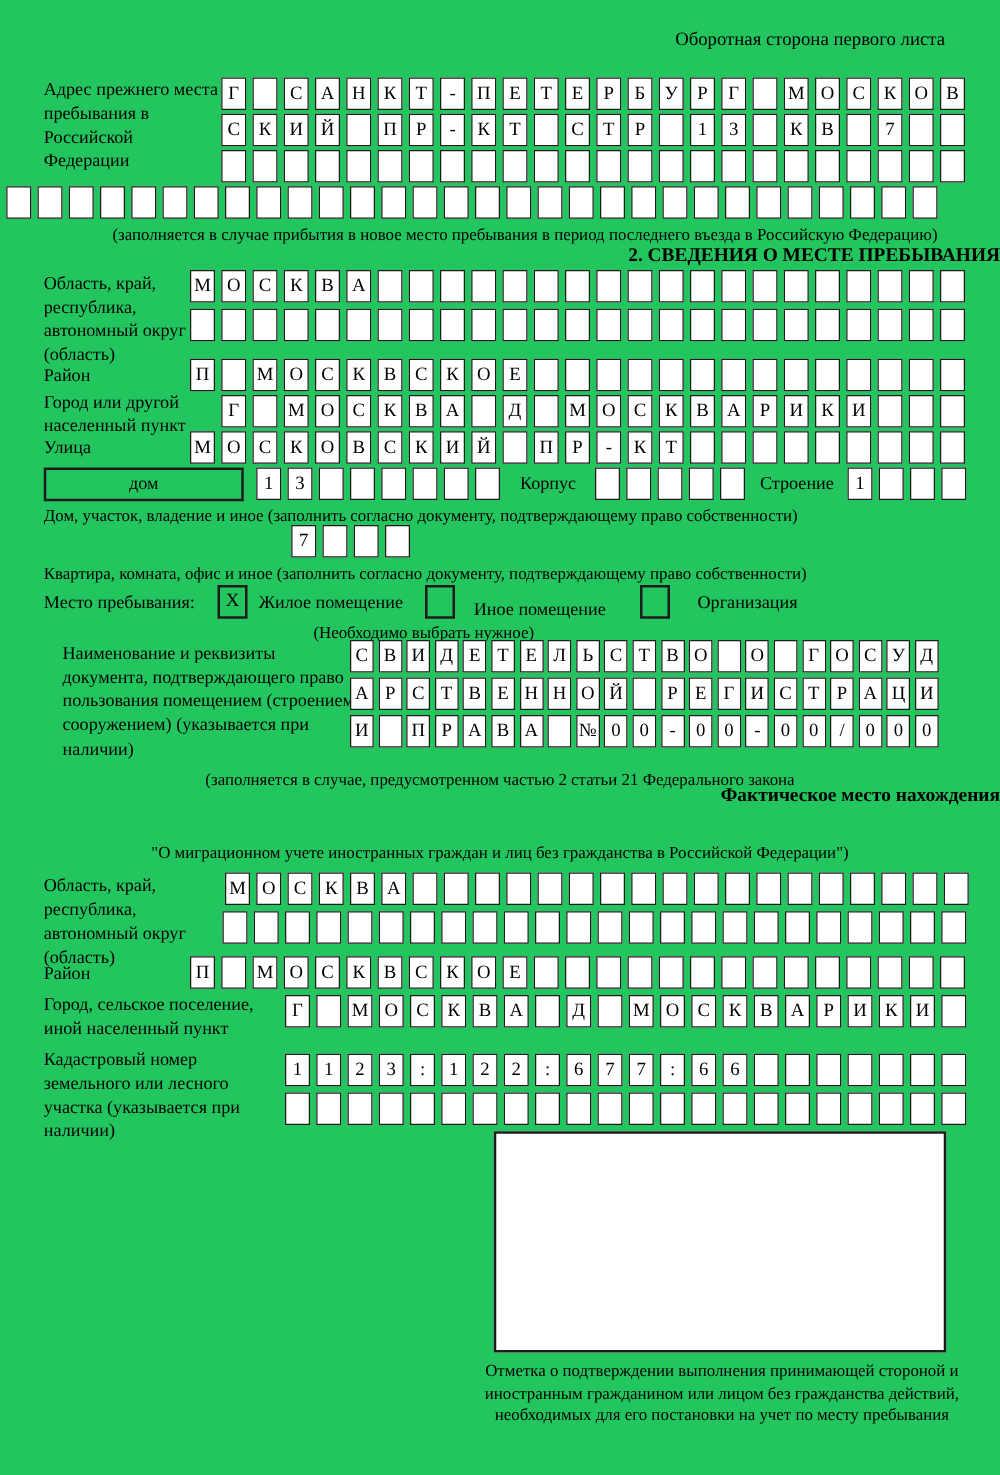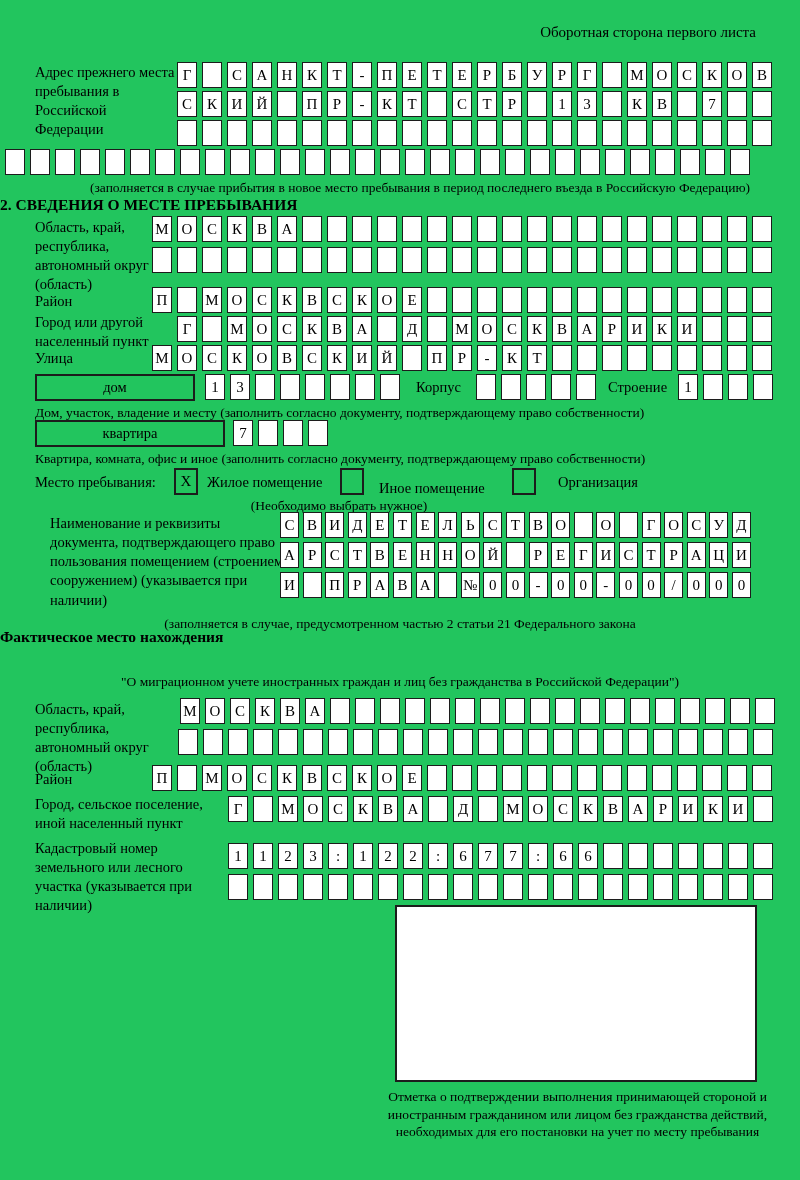--- a/index.html
+++ b/index.html
@@ -10,21 +10,21 @@
     height: 1180px;
     background: #22c55e;
     font-family: "Liberation Serif", serif;
     color: #000;
     overflow: hidden;
   }
   .abs { position: absolute; }
   .label { font-size: 14.5px; line-height: 1.32; }
   .note  { font-size: 13.5px; line-height: 1.3; }
   .center { text-align: center; }
-  .title { font-size: 15.5px; font-weight: bold; text-align: left; width: 100%; }
+  .title { font-size: 15.5px; font-weight: bold; text-align: right; width: 100%; }
   .cellrow { display: flex; gap: 5px; }
   .cell {
     width: 20px; height: 26px;
     border: 1.8px solid #1c1c1c;
     display: inline-flex; align-items: center; justify-content: center;
     font-size: 15px; line-height: 1; flex: 0 0 auto;
     background: #fff;
   }
   .cellrow.narrow { gap: 3.6px; }
   .cellrow.narrow .cell { width: 19px; }
@@ -326,23 +326,22 @@
       <span class="cell"></span>
       <span class="cell"></span>
     </div>
   <div class="abs label" style="left:608px; top:378px;">Строение</div>
   <div class="abs cellrow" style="left:678px; top:374px;">
       <span class="cell">1</span>
       <span class="cell"></span>
       <span class="cell"></span>
       <span class="cell"></span>
     </div>
-  <div class="abs note" style="left:35px; top:404px;">Дом, участок, владение и месту (заполнить согласно документу, подтверждающему право собственности)</div>
-
-  <div class="abs widebox" style="left:35px; top:420px; width:190px;">квартира</div>
+  <div class="abs note" style="left:35px; top:404px;">Дом, участок, владение и иное (заполнить согласно документу, подтверждающему право собственности)</div>
+
   <div class="abs cellrow" style="left:233px; top:420px;">
       <span class="cell">7</span>
       <span class="cell"></span>
       <span class="cell"></span>
       <span class="cell"></span>
     </div>
   <div class="abs note" style="left:35px; top:450px;">Квартира, комната, офис и иное (заполнить согласно документу, подтверждающему право собственности)</div>
 
   <div class="abs label" style="left:35px; top:473px;font-family:Liberation Serif, serif;">Место пребывания:</div>
   <div class="abs chkbox" style="left:174px; top:468px;">X</div>

